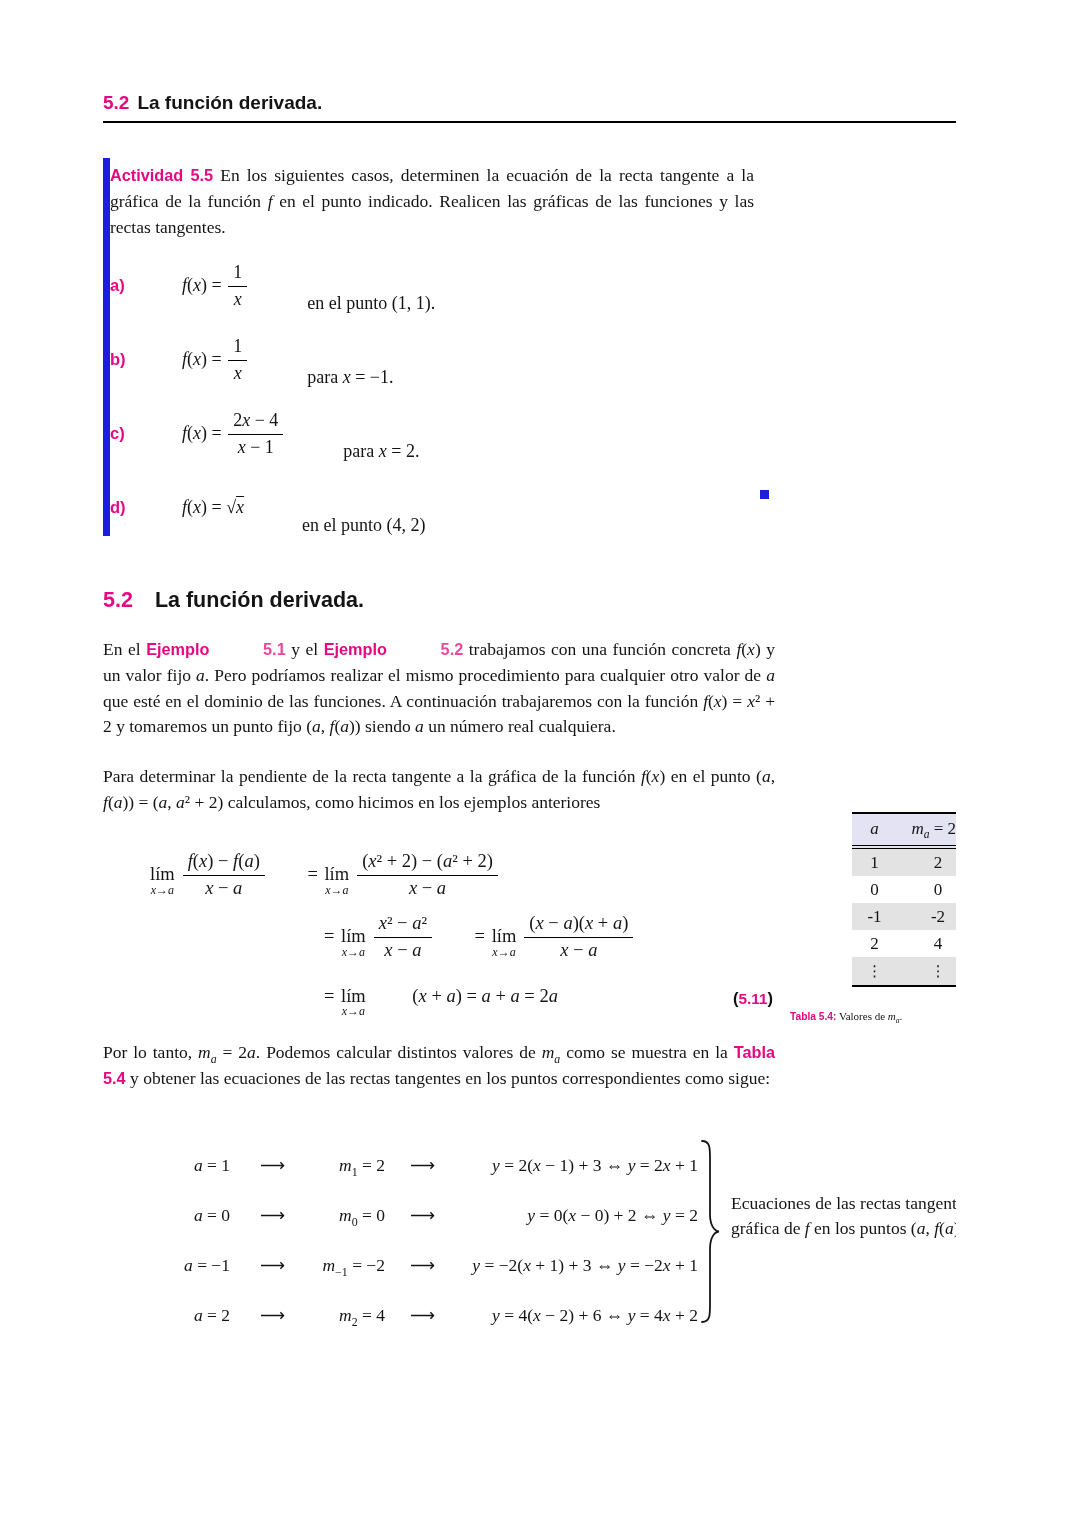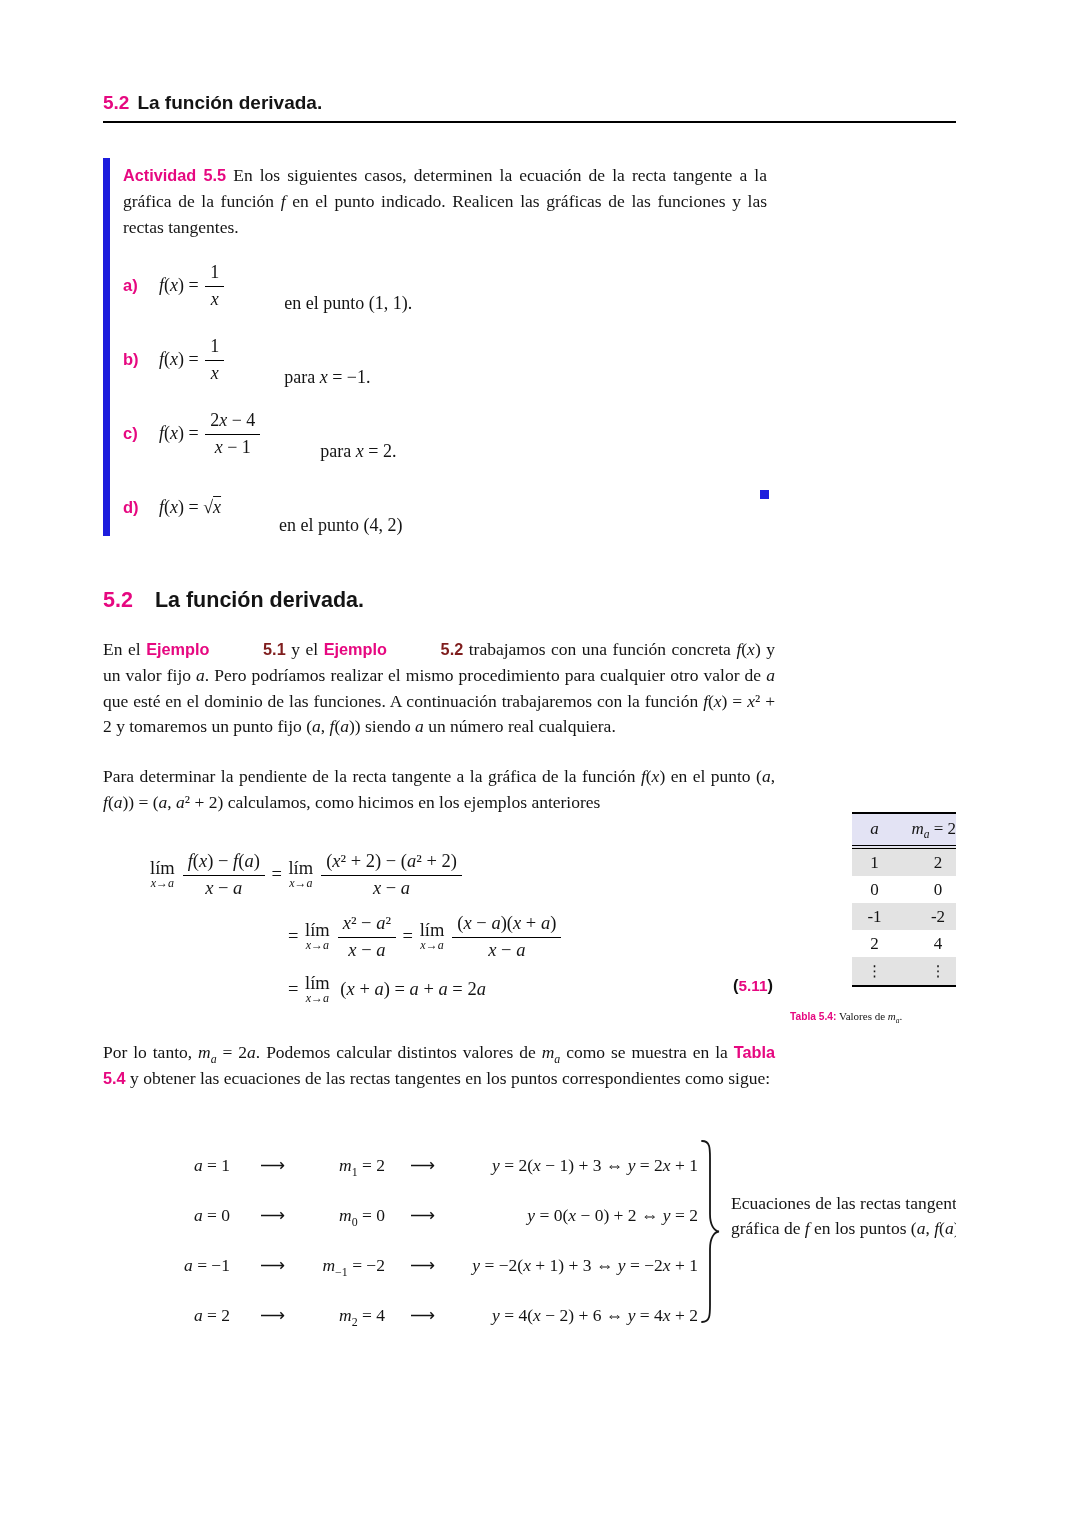--- a/index.html
+++ b/index.html
@@ -11,50 +11,50 @@
   .page{
     position:relative;width:956px;height:1527px;background:#ffffff;
     font-family:"Liberation Serif","DejaVu Serif",serif;color:var(--ink);
     overflow:hidden;
   }
   
   .run-p{}
   .run-m{font-family:"Liberation Serif","DejaVu Serif",serif;}
   .run-m i{font-style:italic;}
   .run-a{color:var(--accent);font-family:"Liberation Sans","DejaVu Sans",sans-serif;font-weight:700;font-size:0.93em;}
-  .run-b{color:#7f1d1d;font-family:"Liberation Sans","DejaVu Sans",sans-serif;font-weight:700;font-size:0.93em;margin-left:48px;}
+  .run-b{color:#ec4899;font-family:"Liberation Sans","DejaVu Sans",sans-serif;font-weight:700;font-size:0.93em;margin-left:48px;}
   sub{font-size:0.68em;line-height:0;}
   .ovl{text-decoration:overline;}
   
   .page-header{
     position:absolute;left:103px;top:92px;width:942px;
     display:flex;justify-content:space-between;align-items:baseline;
     border-bottom:2px solid #000;padding-bottom:7px;
     font-family:"Liberation Sans","DejaVu Sans",sans-serif;font-weight:700;font-size:19px;
   }
   .page-header .sec-num{color:var(--accent);margin-right:8px;}
   
   .activity{
     position:absolute;left:103px;top:158px;width:644px;
-    border-left:7px solid var(--blue);padding-left:13px;min-height:352px;
+    border-left:7px solid var(--blue);min-height:352px;
   }
   .activity-intro{font-size:17.5px;line-height:26px;text-align:justify;padding-top:4px;}
   .item{display:flex;align-items:center;margin-top:17px;font-size:18px;}
   .item-label{color:var(--accent);font-family:"Liberation Sans","DejaVu Sans",sans-serif;font-weight:700;font-size:16.5px;width:36px;flex:0 0 auto;}
   .item-formula{display:inline-flex;align-items:center;}
   .item-tail{margin-left:58px;margin-top:36px;}
   .end-marker{position:absolute;left:650px;top:332px;width:9px;height:9px;background:var(--blue);}
   
   .frac{display:inline-block;vertical-align:middle;text-align:center;margin:0 2px;}
   .frac .num{display:block;border-bottom:1.4px solid #000;padding:1px 5px 3px 5px;}
   .frac .den{display:block;padding-top:2px;}
   .lim{display:inline-flex;flex-direction:column;align-items:center;vertical-align:middle;margin:0 6px 0 2px;line-height:1.05;}
-  .lim-top{font-style:normal;}
+  .lim-top{font-style:normal;margin-top:13px;}
   .lim-bot{font-size:12px;margin-top:-1px;}
-  .mtext{white-space:pre-wrap;}
+  .mtext{white-space:pre-wrap;margin-left:36px;}
   
   .section-heading{
     position:absolute;left:103px;top:588px;display:flex;gap:22px;
     font-family:"Liberation Sans","DejaVu Sans",sans-serif;font-weight:700;font-size:21.5px;
   }
   .section-heading .num{color:var(--accent);}
   
   .para{position:absolute;left:103px;width:672px;font-size:17.5px;line-height:25.8px;text-align:justify;}
   #p1{top:637px;}
   #p2{top:764px;}

